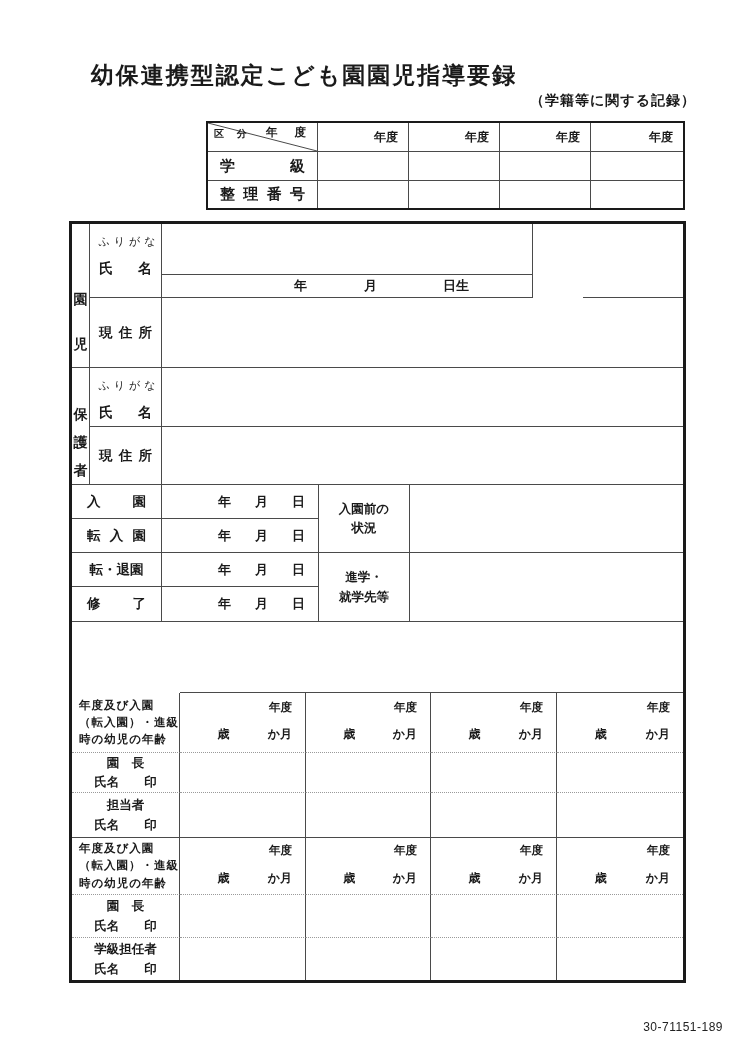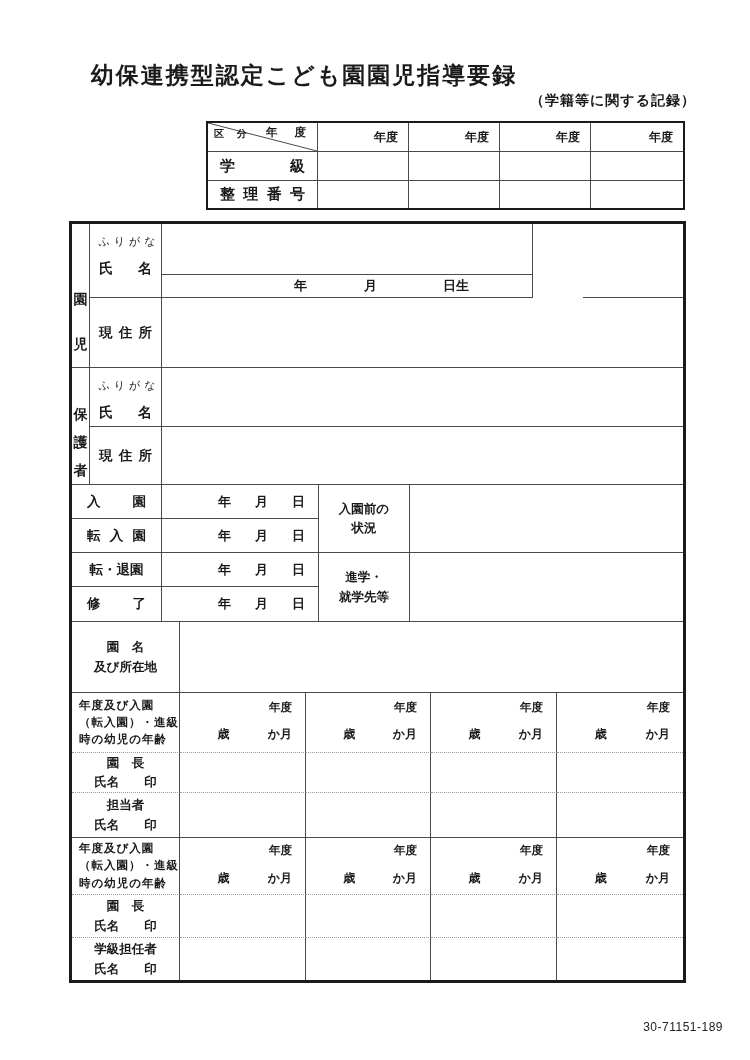--- a/index.html
+++ b/index.html
@@ -228,24 +228,20 @@
   <div class="c admlabel" style="grid-area:9/1/10/3">
     <span>修</span>
     <span>了</span>
   </div>
   <div class="c adate" style="grid-area:9/3/10/6">
     <span>年</span>
     <span>月</span>
     <span>日</span>
   </div>
 
-  <div class="c twoline" style="grid-area:10/1/11/4">
-    <div>園　名</div>
-    <div>及び所在地</div>
-  </div>
   <div class="c nbr" style="grid-area:10/4/11/12"></div>
 
   <div class="c dot agelabel" style="grid-area:11/1/12/4">
     <div>年度及び入園</div>
     <div>（転入園）・進級</div>
     <div>時の幼児の年齢</div>
   </div>
   <div class="c dot agecell" style="grid-area:11/4/12/5">
     <span class="yr">年度</span>
     <span class="sai">歳</span>

